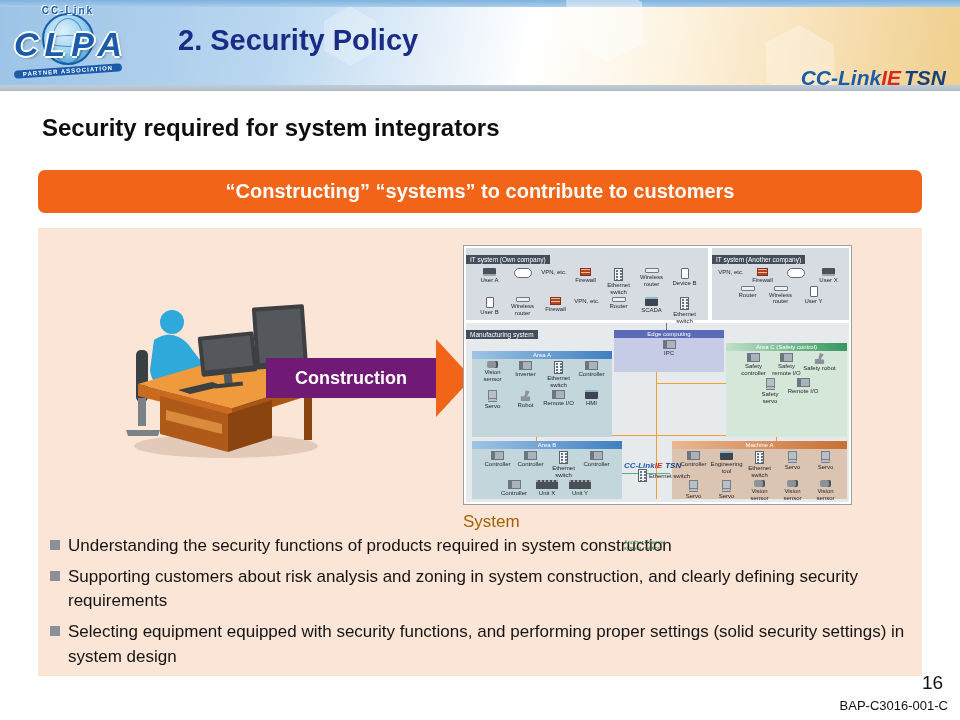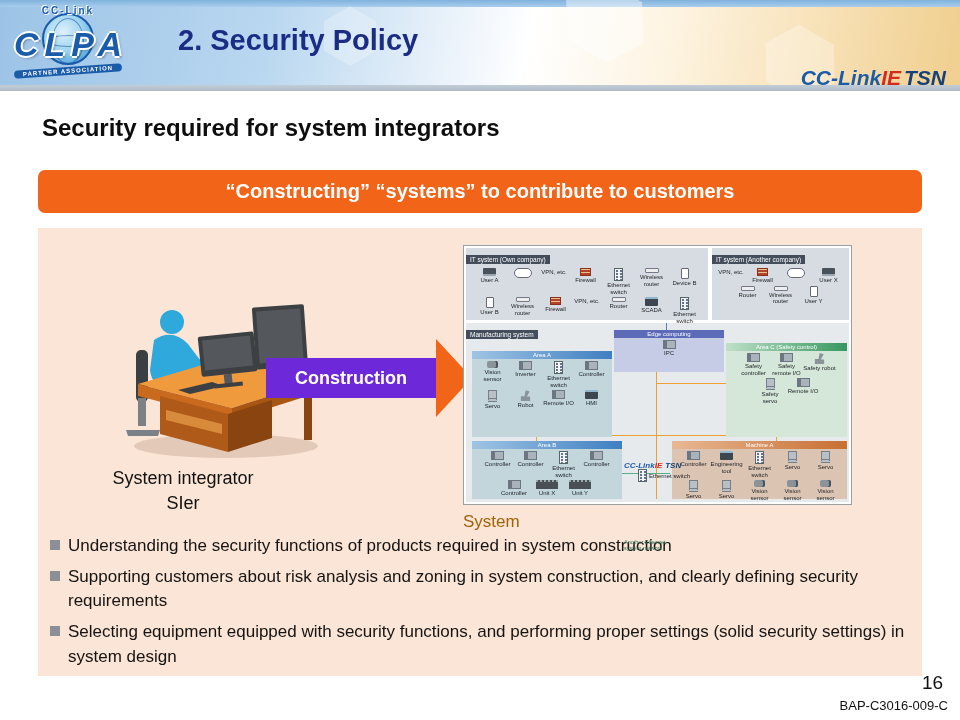--- a/index.html
+++ b/index.html
@@ -41,21 +41,21 @@
     color:#fff; font-size:20px; font-weight:bold; text-align:center; line-height:43px; }
 
   
   .content { position:absolute; left:38px; top:228px; width:884px; height:448px; background:#fbe5d6; }
 
   
   .illus { position:absolute; left:70px; top:60px; width:230px; height:175px; }
   .si-caption { position:absolute; left:30px; top:238px; width:230px; text-align:center; font-size:18px; color:#111; line-height:1.4; }
 
   
-  .arrow-body { position:absolute; left:228px; top:130px; width:170px; height:40px; background:#6d28d9;
+  .arrow-body { position:absolute; left:228px; top:130px; width:170px; height:40px; background:#701a75;
     color:#fff; font-size:18px; font-weight:bold; text-align:center; line-height:40px; }
   .arrow-head { position:absolute; left:398px; top:111px; width:0; height:0;
     border-top:39px solid transparent; border-bottom:39px solid transparent; border-left:36px solid #f26418; }
 
   
   .diagram { position:absolute; left:425px; top:17px; width:389px; height:260px; background:#fff; border:1px solid #9aa0a6; }
   .dbox { position:absolute; }
   .dbox-title { display:inline-block; background:#434d5c; color:#fff; font-size:6.5px; padding:1px 4px; white-space:nowrap; }
   .it-own { left:2px; top:2px; width:242px; height:72px; background:#d7dce2; }
   .it-other { left:248px; top:2px; width:137px; height:72px; background:#d7dce2; }
@@ -169,24 +169,20 @@
         <g transform="rotate(-4 170 50)">
           <rect x="146" y="18" width="52" height="62" rx="2" fill="#3c4043"></rect>
           <rect x="150" y="22" width="44" height="52" fill="#54585c"></rect>
           <rect x="166" y="80" width="8" height="10" fill="#54585c"></rect>
           <rect x="156" y="89" width="28" height="4" fill="#3c4043"></rect>
         </g>
 
         <polygon points="70,102 104,94 116,98 82,106" fill="#3c4043"></polygon>
       </svg>
     </div>
-    <div class="si-caption">
-      <div>System integrator</div>
-      <div>SIer</div>
-    </div>
 
     <div class="arrow-body">Construction</div>
     <div class="arrow-head"></div>
 
     <div class="diagram">
       <div class="dbox it-own">
         <span class="dbox-title">IT system (Own company)</span>
         <div class="nodes">
             <div class="node">
               <div class="ic t-laptop"></div>
@@ -461,14 +457,14 @@
           <span class="bt">Supporting customers about risk analysis and zoning in system construction, and clearly defining security requirements</span>
         </li>
         <li>
           <span class="sq"></span>
           <span class="bt">Selecting equipment equipped with security functions, and performing proper settings (solid security settings) in system design</span>
         </li>
       </ul>
   </div>
 
   <div class="page-number">16</div>
-  <div class="footer-doc">BAP-C3016-009-C</div>
+  <div class="footer-doc">BAP-C3016-001-C</div>
 </div>
 
 </body></html>

